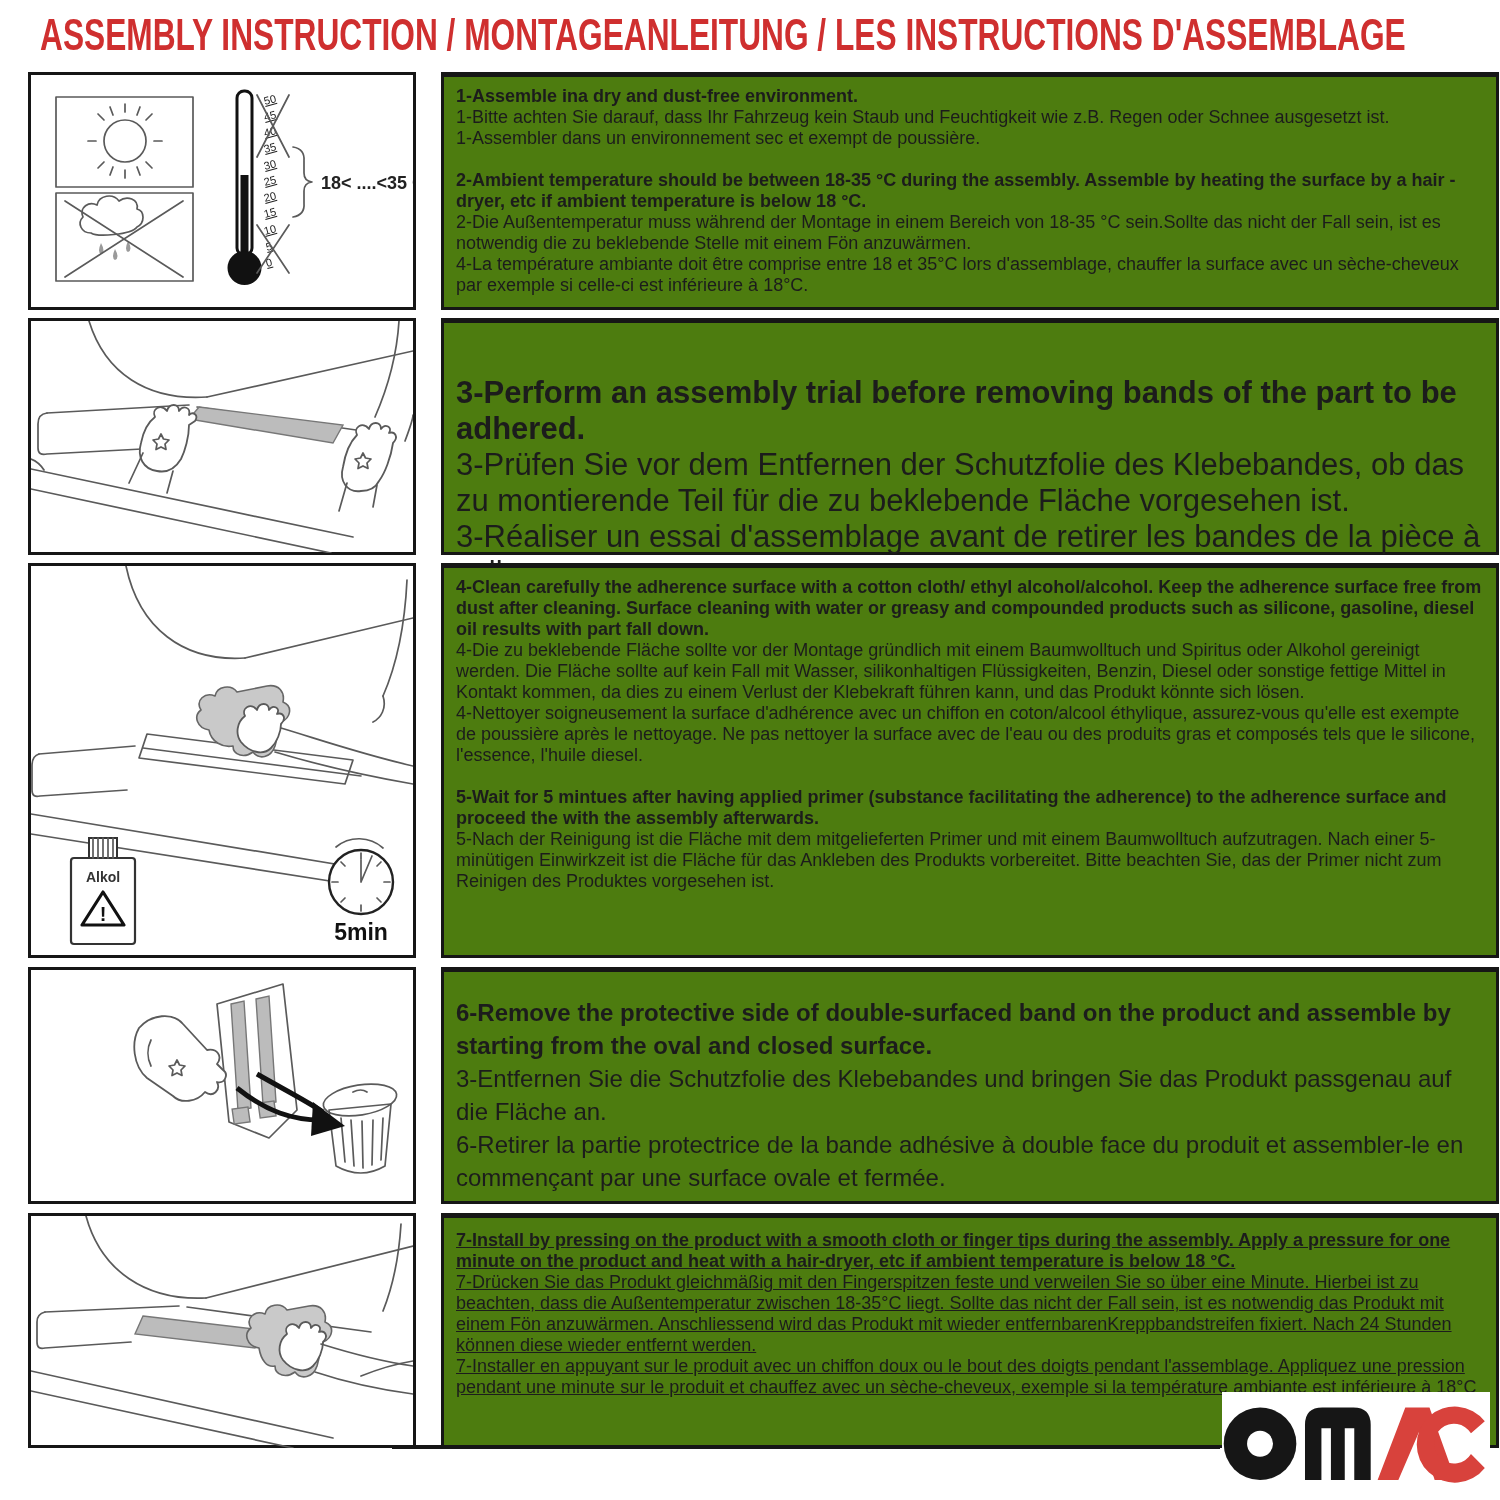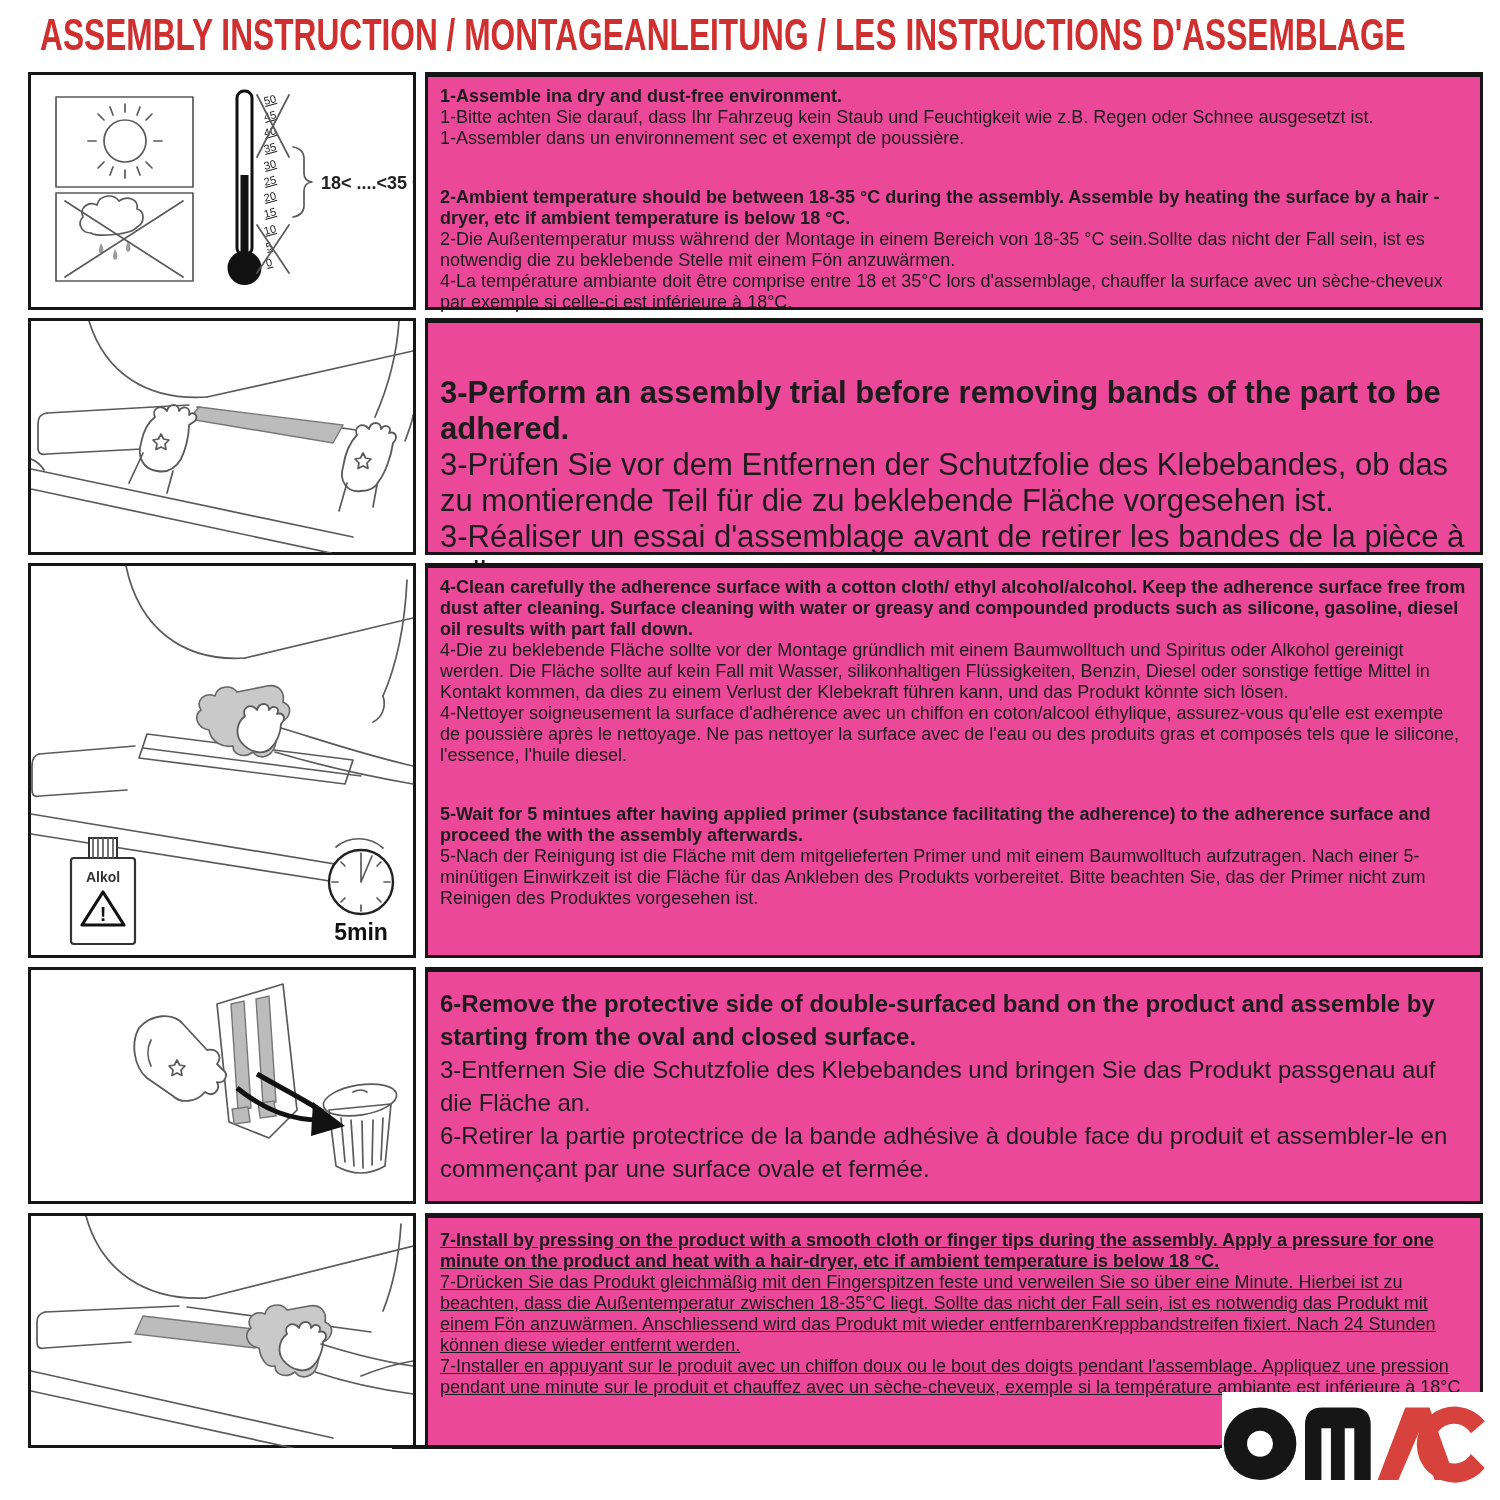--- a/index.html
+++ b/index.html
@@ -2,33 +2,33 @@
 <html><head>
 <meta charset="utf-8">
 <style>
   html,body{margin:0;padding:0;background:#fff;}
   body{width:1500px;height:1500px;position:relative;overflow:hidden;
        font-family:"Liberation Sans",sans-serif;color:#1c1c1c;}
   .title{position:absolute;left:40px;top:10px;margin:0;font-size:44px;font-weight:bold;
          color:#cf2f2f;white-space:nowrap;transform:scaleX(0.72);transform-origin:left top;}
   .illus{position:absolute;left:28px;width:388px;border:3px solid #161616;background:#fff;
          box-sizing:border-box;}
-  .txt{position:absolute;left:425px;width:1058px;border:3px solid #161616;border-top-width:5px;
-       background:#ec4899;box-sizing:border-box;padding:9px 12px;}
+  .txt{position:absolute;left:441px;width:1058px;border:3px solid #161616;border-top-width:5px;
+       background:#4d7c0f;box-sizing:border-box;padding:9px 12px;}
   .r1 .illus,.r1 .txt{top:72px;height:238px;}
   .r2 .illus,.r2 .txt{top:318px;height:237px;}
   .r3 .illus,.r3 .txt{top:563px;height:395px;}
   .r4 .illus,.r4 .txt{top:967px;height:237px;}
   .r5 .illus,.r5 .txt{top:1213px;height:235px;text-decoration:underline;}
   .txt p{margin:0;font-size:18px;line-height:21px;}
   .txt p.b{font-weight:bold;}
-  .txt p.gap{margin-top:38px;}
+  .txt p.gap{margin-top:21px;}
   .r2 .txt{padding-top:52px;}
   .r2 .txt p{font-size:31px;line-height:36px;}
-  .r4 .txt{padding-top:15px;}
+  .r4 .txt{padding-top:24px;}
   .r4 .txt p{font-size:24px;line-height:33px;}
   .r5 .txt{padding-top:12px;}
   .footer-rule{position:absolute;left:392px;top:1445px;width:828px;height:4px;background:#161616;}
   .logo{position:absolute;left:1222px;top:1392px;width:268px;height:100px;background:#fff;}
   .sr{position:absolute;width:1px;height:1px;overflow:hidden;clip-path:inset(50%);}
   svg{display:block;}
   .ln{stroke:#5a5a5a;stroke-width:1.7;fill:none;stroke-linecap:round;stroke-linejoin:round;}
   .fillgray{fill:#bcbcbc;stroke:#777;stroke-width:1.4;}
   .hand{fill:#fff;stroke:#5a5a5a;stroke-width:1.8;stroke-linejoin:round;}
   .cloth{fill:#c9c9c9;stroke:#666;stroke-width:1.6;stroke-linejoin:round;}

